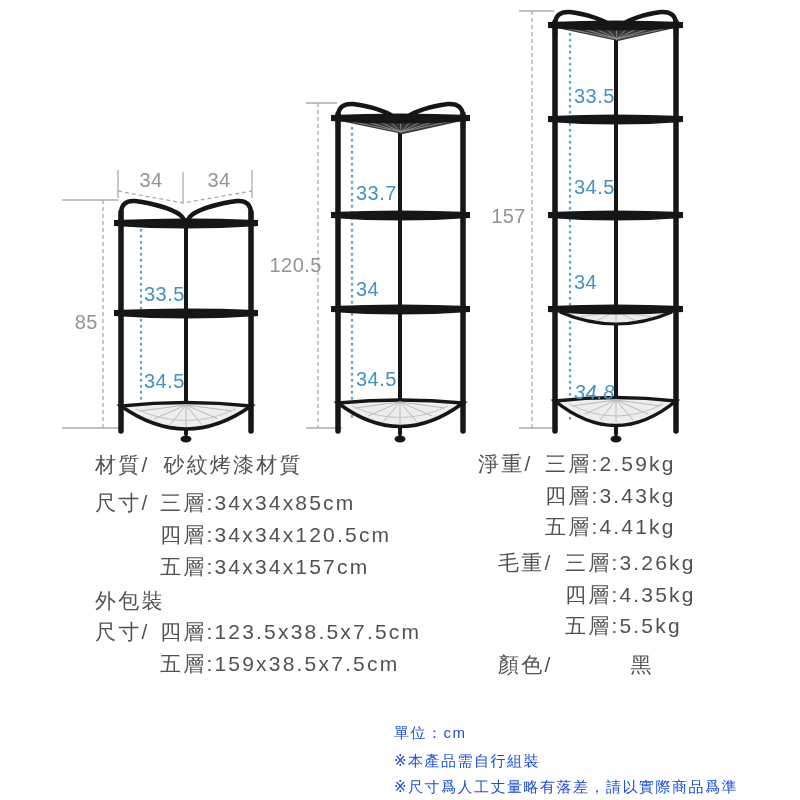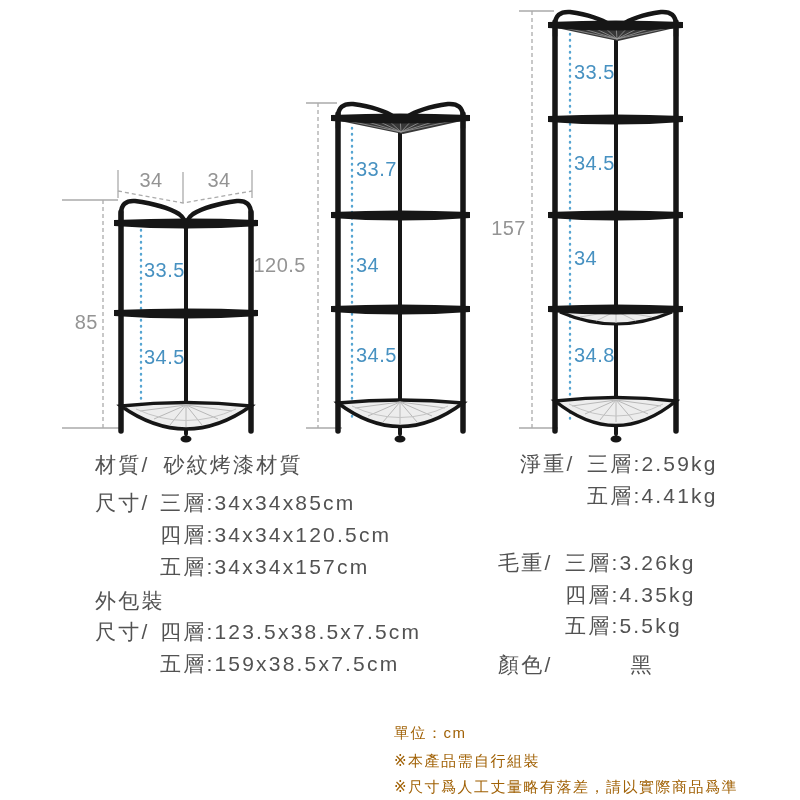--- a/index.html
+++ b/index.html
@@ -7,35 +7,35 @@
   .canvas {
     position:relative; width:800px; height:800px; background:#ffffff;
     font-family:"Liberation Sans","DejaVu Sans",sans-serif;
     overflow:hidden;
   }
   .diagram-svg { position:absolute; left:0; top:0; }
   .dim-label {
     position:absolute; font-size:20px; letter-spacing:0.5px;
     color:#949494; white-space:nowrap; line-height:1.0;
   }
-  .dim-label.blue { color:#4791c1; }
+  .dim-label.blue { color:#4791c1;margin-top:24px; }
   .dim-label.center { text-align:center; }
   .dim-label.right { text-align:right; }
   .spec {
     position:absolute; color:#525252; font-size:21px;
     letter-spacing:2.2px; white-space:nowrap; line-height:32px;
   }
   .spec-flex { display:flex; align-items:flex-start; }
   .spec-label { flex:0 0 auto; }
   .spec-gap { width:14px; flex:0 0 auto; }
   .spec-col div { line-height:32px; }
   .right .spec-col div { line-height:31.5px; }
   .footnotes {
     position:absolute; left:394px; top:722px;
-    color:#a16207; font-size:15px; letter-spacing:1.5px;
+    color:#1d4ed8; font-size:15px; letter-spacing:1.5px;
     white-space:nowrap;
   }
   .footnotes .fn-unit { line-height:22px; margin-bottom:4px; }
   .footnotes .fn { line-height:26px; }
 </style>
 </head>
 <body>
 
 <div class="canvas">
 
@@ -140,30 +140,30 @@
       <ellipse cx="616" cy="439" rx="5.5" ry="3.5" fill="#161616"></ellipse>
     </g>
   </svg>
 
   <div class="dim-label center" style="left:133px; top:170px; width:36px;">34</div>
   <div class="dim-label center" style="left:201px; top:170px; width:36px;">34</div>
   <div class="dim-label right" style="left:60px; top:312px; width:38px;">85</div>
   <div class="dim-label blue" style="left:144px; top:260px;">33.5</div>
   <div class="dim-label blue" style="left:144px; top:347px;">34.5</div>
 
-  <div class="dim-label right" style="left:246px; top:255px; width:60px;">120.5</div>
+  <div class="dim-label right" style="left:262px; top:255px; width:60px;">120.5</div>
   <div class="dim-label blue" style="left:356px; top:159px;">33.7</div>
   <div class="dim-label blue" style="left:356px; top:255px;">34</div>
   <div class="dim-label blue" style="left:356px; top:345px;">34.5</div>
 
-  <div class="dim-label right" style="left:486px; top:218px; width:40px;">157</div>
+  <div class="dim-label right" style="left:486px; top:206px; width:40px;">157</div>
   <div class="dim-label blue" style="left:574px; top:62px;">33.5</div>
   <div class="dim-label blue" style="left:574px; top:153px;">34.5</div>
   <div class="dim-label blue" style="left:574px; top:248px;">34</div>
-  <div class="dim-label blue" style="left:574px; top:345px;">34.8</div>
+  <div class="dim-label blue" style="left:574px; top:358px;font-style:italic;">34.8</div>
 
   <div class="spec spec-flex" style="left:95px; top:449px;">
     <span class="spec-label">材質/</span>
     <span class="spec-gap"></span>
     <span>砂紋烤漆材質</span>
   </div>
 
   <div class="spec spec-flex" style="left:95px; top:487px;">
     <span class="spec-label" style="width:65px;">尺寸/</span>
     <span class="spec-col">
@@ -176,24 +176,25 @@
   <div class="spec" style="left:95px; top:585px;">外包裝</div>
 
   <div class="spec spec-flex" style="left:95px; top:616px;">
     <span class="spec-label" style="width:65px;">尺寸/</span>
     <span class="spec-col">
       <div>四層:123.5x38.5x7.5cm</div>
       <div>五層:159x38.5x7.5cm</div>
     </span>
   </div>
 
-  <div class="spec spec-flex right" style="left:520px; top:448px;">
+  <div class="spec spec-flex right" style="left:478px; top:448px;">
     <span class="spec-label" style="width:67px;">淨重/</span>
     <span class="spec-col">
       <div>三層:2.59kg</div>
+      <div>四層:3.43kg</div>
       <div>五層:4.41kg</div>
     </span>
   </div>
 
   <div class="spec spec-flex right" style="left:498px; top:547px;">
     <span class="spec-label" style="width:67px;">毛重/</span>
     <span class="spec-col">
       <div>三層:3.26kg</div>
       <div>四層:4.35kg</div>
       <div>五層:5.5kg</div>

